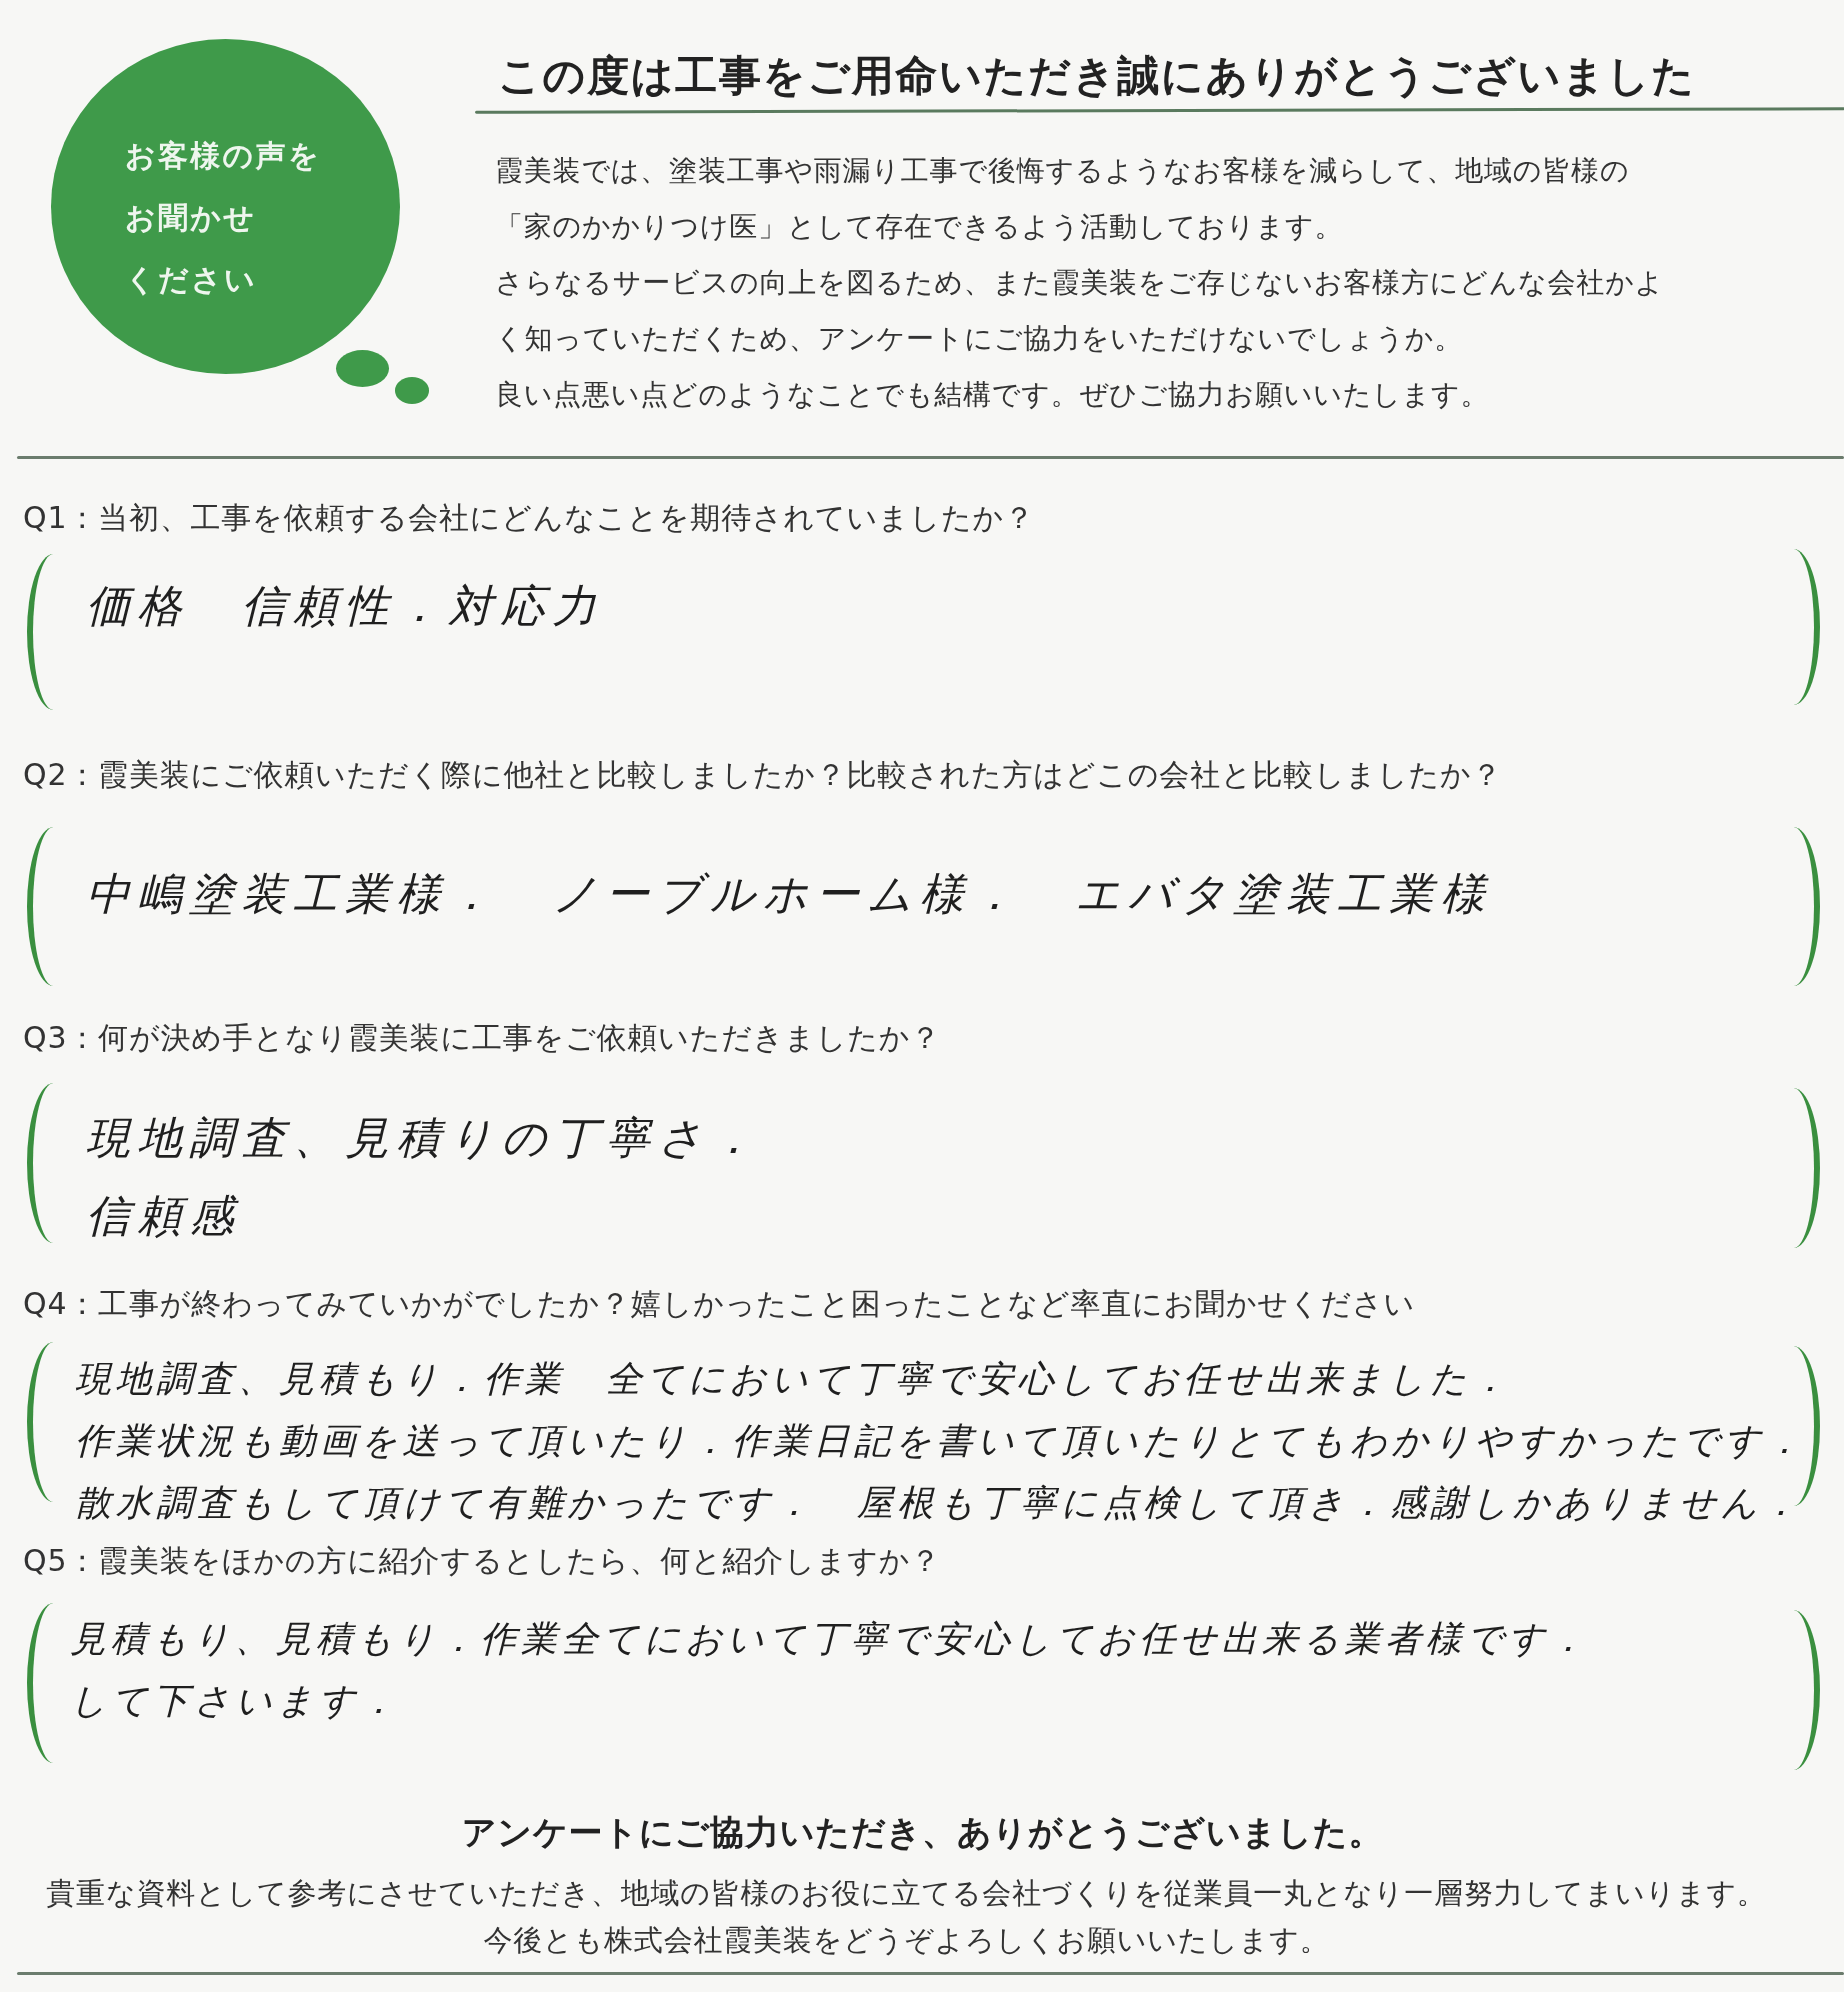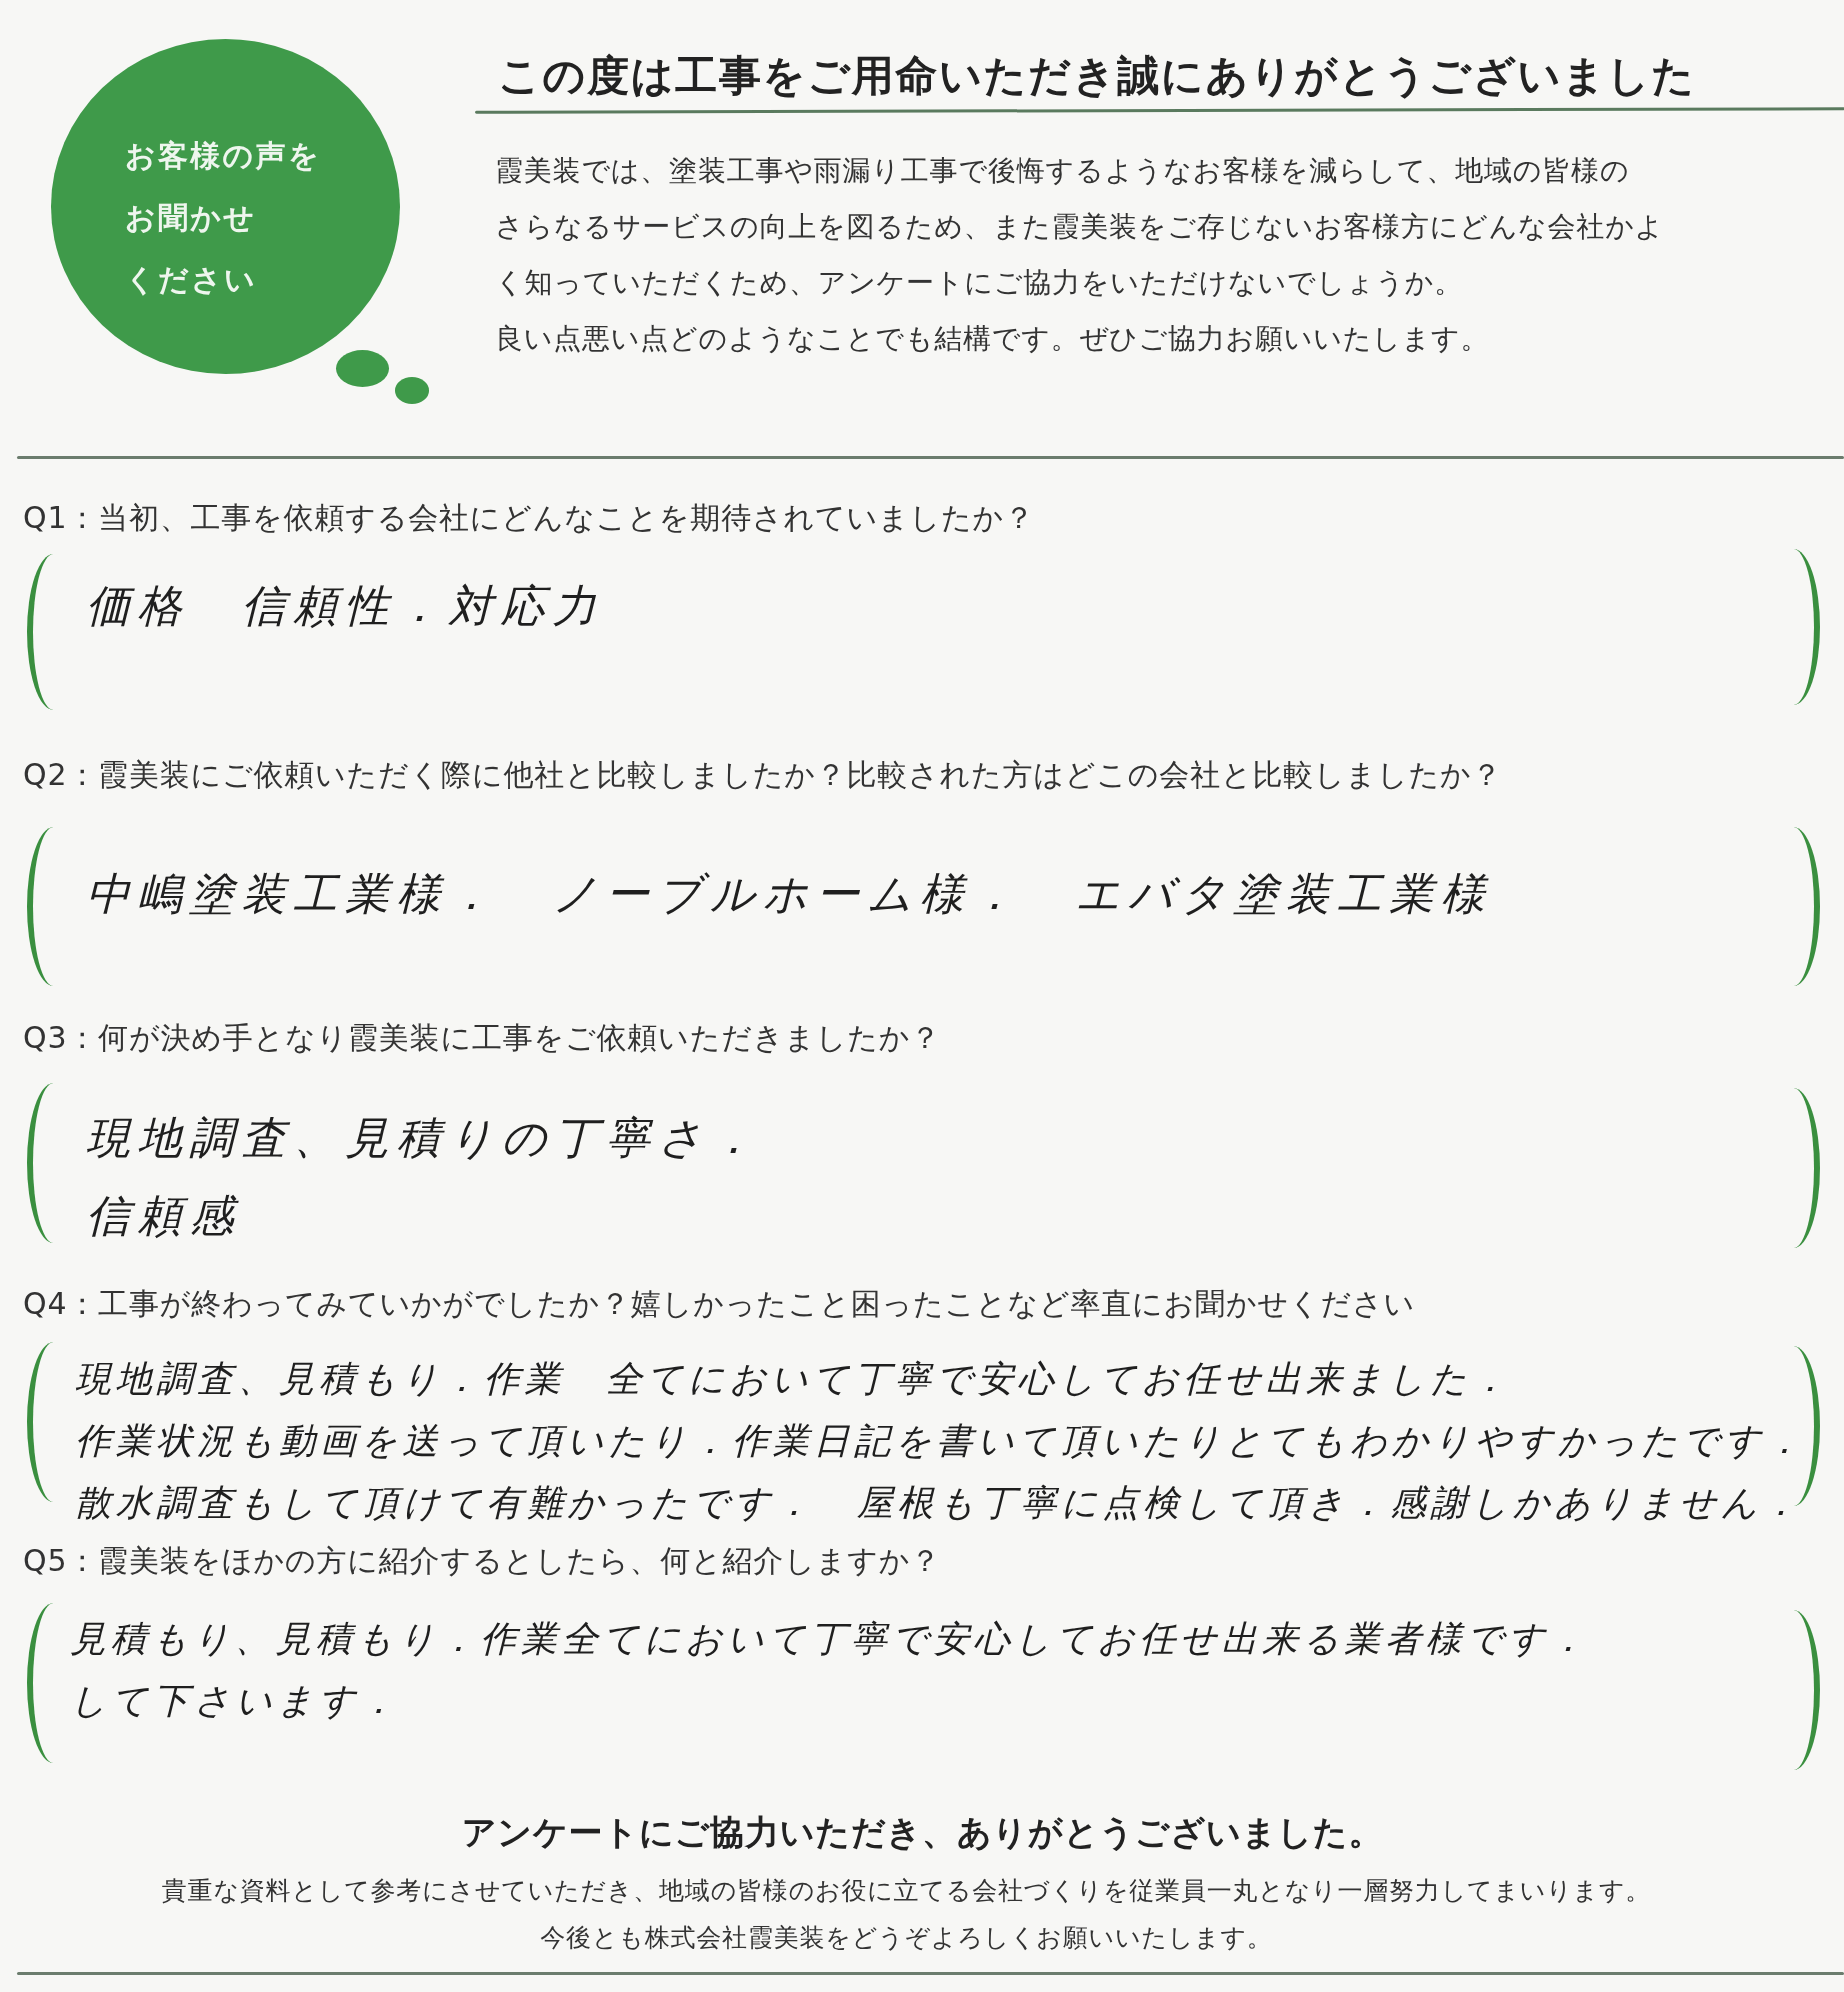--- a/index.html
+++ b/index.html
@@ -57,39 +57,40 @@
     }
     .ans p { margin: 0; }
     .ans.small { font-size: 36px; letter-spacing: 4.7px; line-height: 62px; }
 
     .footer-title {
       position: absolute; left: 0; width: 1845px; top: 1810px; text-align: center;
       font-size: 34px; font-weight: bold; color: #222; letter-spacing: 0.8px;
     }
     .footer-p {
       position: absolute; left: 0; width: 1813px; text-align: center;
-      font-size: 25px; color: #333; letter-spacing: 0.8px;
+      font-size: 29px; color: #333; letter-spacing: 0.8px;
     }
   </style>
 </head>
 <body>
 
 <div class="bubble"></div>
 <div class="dot1"></div>
 <div class="dot2"></div>
 <div class="bubble-text">
   <div>お客様の声を</div>
   <div>お聞かせ</div>
   <div>ください</div>
 </div>
 
 <div class="title">この度は工事をご用命いただき誠にありがとうございました</div>
 <div class="title-line"></div>
 <div class="intro">
   <p>霞美装では、塗装工事や雨漏り工事で後悔するようなお客様を減らして、地域の皆様の</p>
+  <p>「家のかかりつけ医」として存在できるよう活動しております。</p>
   <p>さらなるサービスの向上を図るため、また霞美装をご存じないお客様方にどんな会社かよ</p>
   <p>く知っていただくため、アンケートにご協力をいただけないでしょうか。</p>
   <p>良い点悪い点どのようなことでも結構です。ぜひご協力お願いいたします。</p>
 </div>
 
 <div class="divider" style="top:456px;"></div>
 
 <div class="q" style="top:498px;">Q1：当初、工事を依頼する会社にどんなことを期待されていましたか？</div>
 <div class="paren l" style="left:26.5px; top:554px; height:156px;"></div>
 <div class="paren r" style="left:1767px; top:549px; height:156px;"></div>

